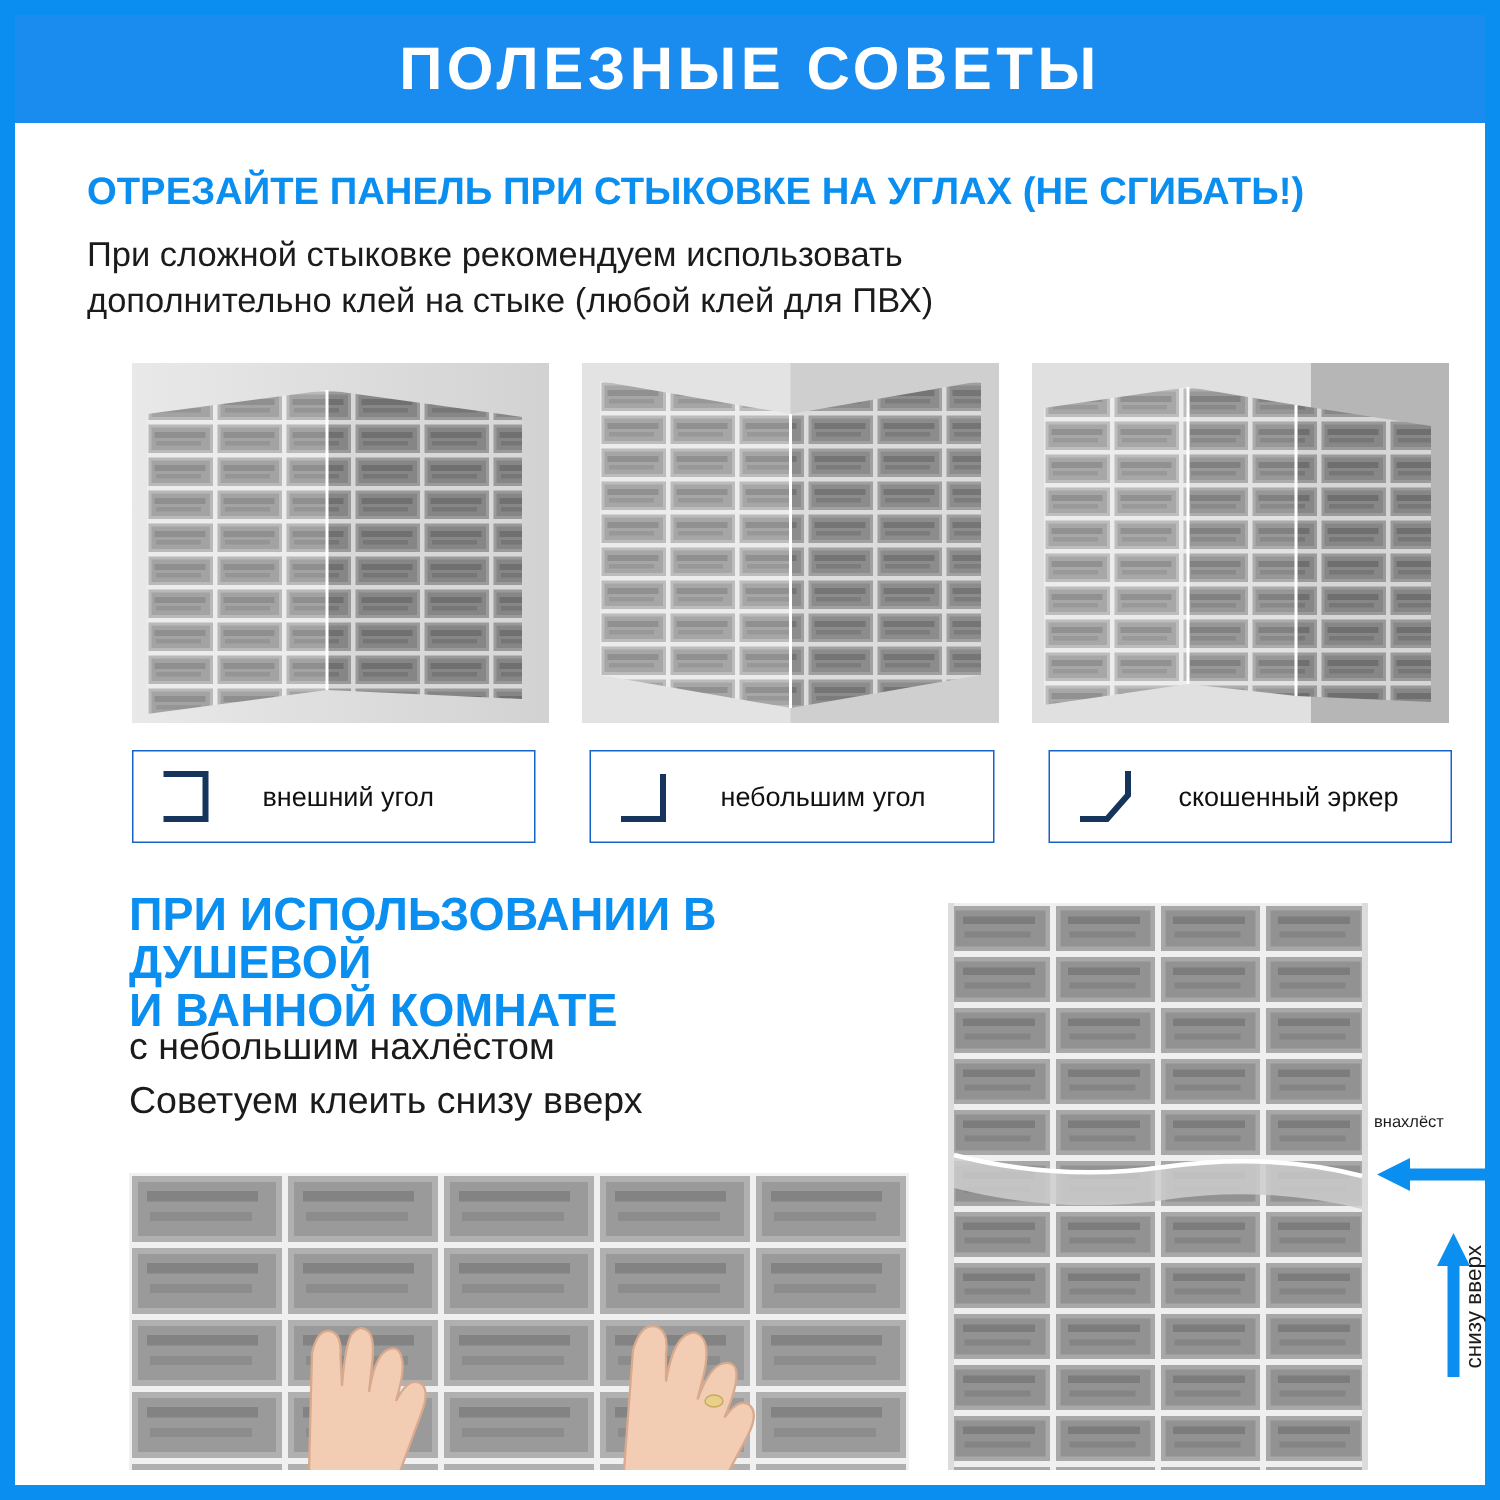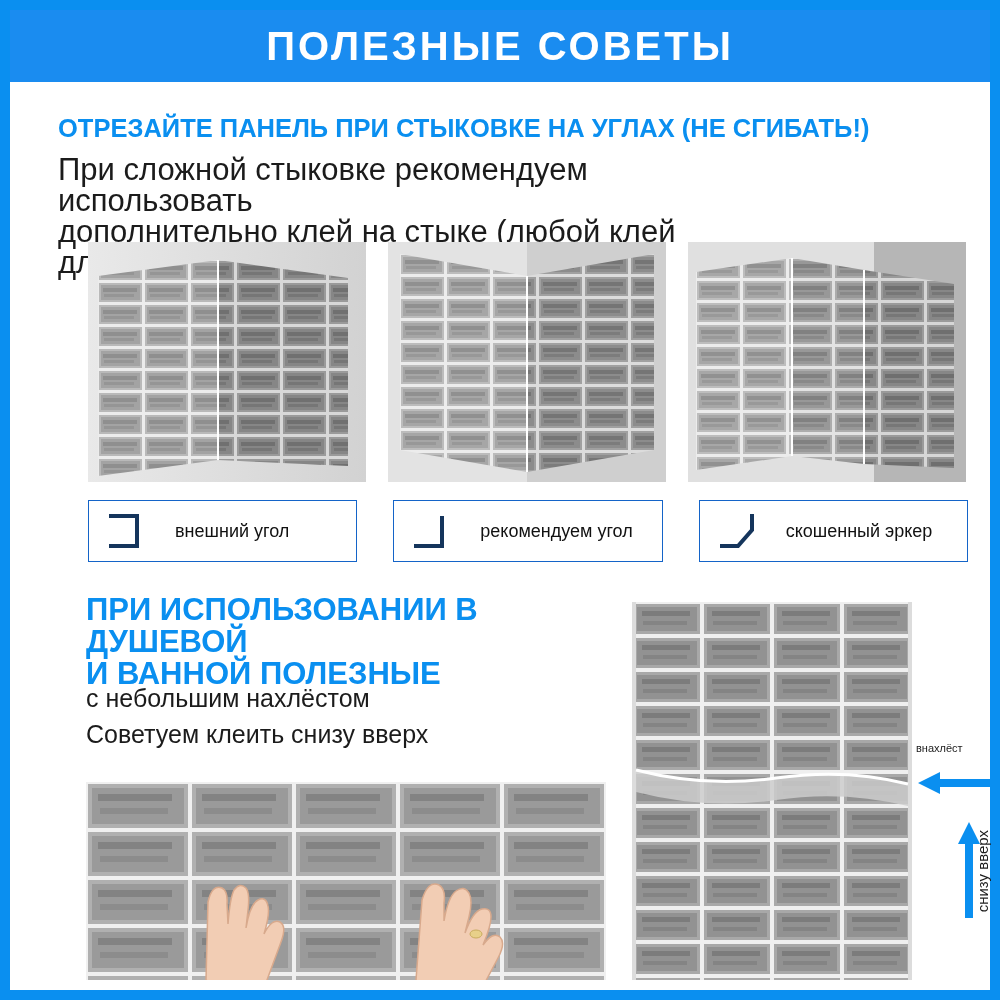--- a/index.html
+++ b/index.html
@@ -34,21 +34,21 @@
   .content{
     position:absolute;left:28px;top:82px;width:980px;height:651px;
   }
   .sec1-title{
     position:absolute;left:30px;top:32px;width:930px;
     color:#0a8ff0;font-size:25.5px;font-weight:bold;
     letter-spacing:0px;
   }
   .sec1-body{
     position:absolute;left:30px;top:72px;width:640px;
-    color:#1b1b1b;font-size:31px;line-height:31px;
+    color:#1b1b1b;font-size:23px;line-height:31px;
   }
   .photos{
     position:absolute;left:60px;top:160px;width:880px;height:240px;
     display:flex;gap:22px;
   }
   .photo{
     width:278px;height:240px;position:relative;overflow:hidden;
     background:#cfcfcf;
   }
   .brickwall{position:absolute;inset:0;}
@@ -219,34 +219,34 @@
       <svg class="glyph" viewBox="0 0 62 46">
         <polyline points="6,8 34,8 34,38 6,38" fill="none" stroke="#15355c" stroke-width="4" stroke-linejoin="miter"></polyline>
       </svg>
       <div class="txt">внешний угол</div>
     </div>
 
     <div class="capt">
       <svg class="glyph" viewBox="0 0 62 46">
         <polyline points="6,38 34,38 34,8" fill="none" stroke="#15355c" stroke-width="4" stroke-linejoin="miter"></polyline>
       </svg>
-      <div class="txt">рекомендуем угол</div>
+      <div class="txt">небольшим угол</div>
     </div>
 
     <div class="capt">
       <svg class="glyph" viewBox="0 0 62 46">
         <polyline points="6,38 24,38 38,22 38,6" fill="none" stroke="#15355c" stroke-width="4" stroke-linejoin="miter"></polyline>
       </svg>
       <div class="txt">скошенный эркер</div>
     </div>
   </div>
 
   <div class="sec2-title">
     <div>ПРИ ИСПОЛЬЗОВАНИИ В ДУШЕВОЙ</div>
-    <div>И ВАННОЙ ПОЛЕЗНЫЕ</div>
+    <div>И ВАННОЙ КОМНАТЕ</div>
   </div>
 
   <div class="sec2-body">
     <div>с небольшим нахлёстом</div>
     <div>Советуем клеить снизу вверх</div>
   </div>
 
   <div class="hands-photo">
     <svg viewBox="0 0 520 198" preserveAspectRatio="none" width="520" height="198">
       <defs>

